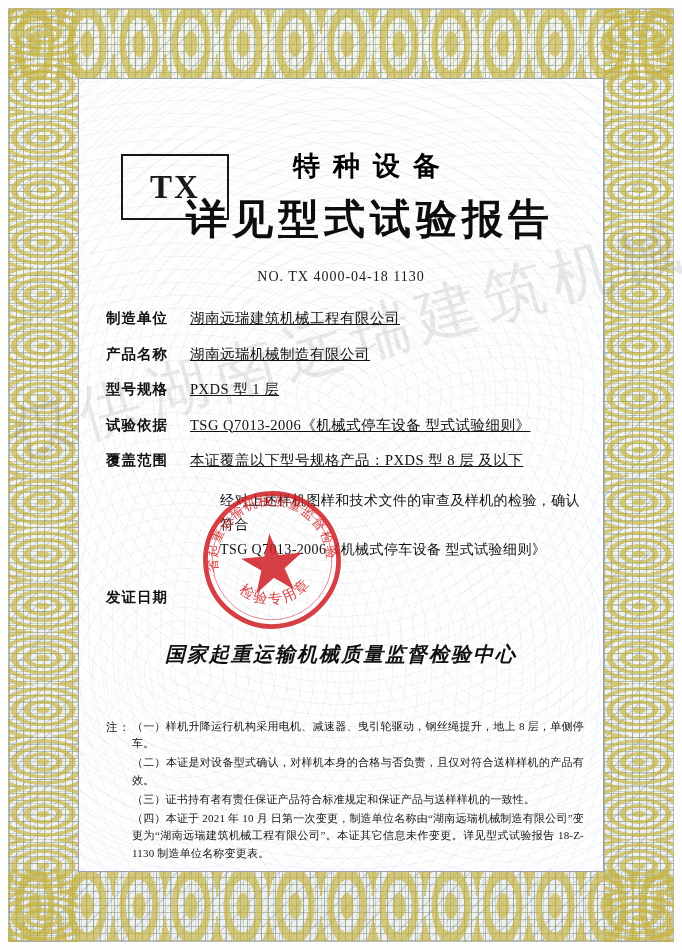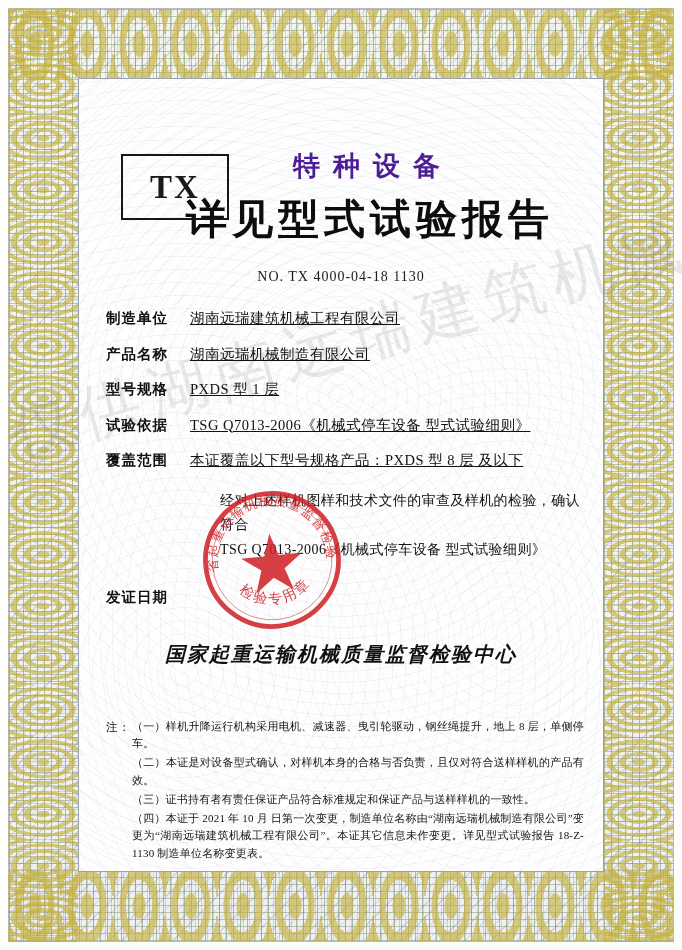--- a/index.html
+++ b/index.html
@@ -154,21 +154,21 @@
 
   .title-block {
     padding-top: 56px;
     text-align: center;
   }
   .title-small {
     font-size: 27px;
     letter-spacing: 13px;
     font-weight: bold;
     margin-left: 64px;
-    color: #4c1d95;
+    color: #000000;
   }
   .title-main {
     margin-top: 8px;
     font-size: 41px;
     letter-spacing: 5px;
     font-weight: bold;
     margin-left: 58px;
     color: #0d0d0d;
   }
   .cert-no {

